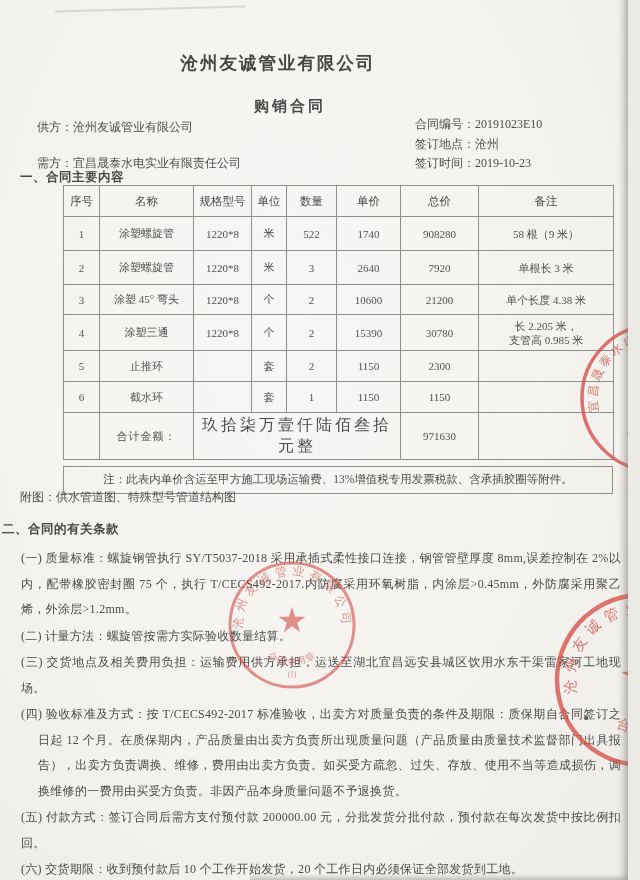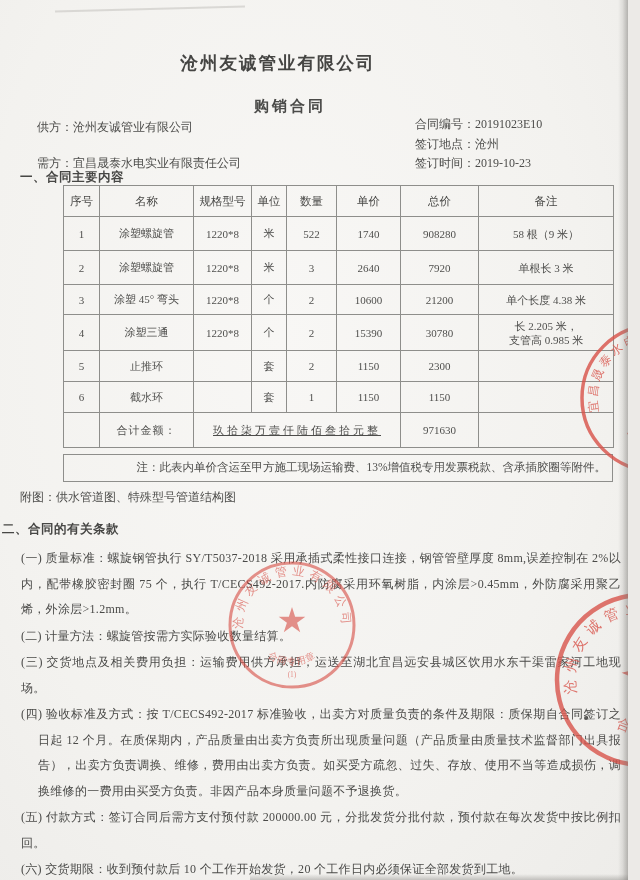--- a/index.html
+++ b/index.html
@@ -27,24 +27,24 @@
   table{border-collapse:collapse;width:550px;table-layout:fixed;}
   td,th{border:1px solid #8e8e8b;text-align:center;vertical-align:middle;
     font-size:11px;color:#50504e;padding:2px 3px;font-weight:normal;overflow:hidden;}
   th{font-size:11.5px;height:26px;color:#484846;}
   tr.rh-a td{height:29px;}
   tr.rh-b td{height:25px;}
   tr.rh-c td{height:31px;}
   tr.rh-d td{height:26px;}
   tr.rh-t td{height:30px;}
   td.col-remark{white-space:pre-line;line-height:14px;}
-  td.words{font-size:11px;letter-spacing:3px;color:#4c4c4a;text-decoration:underline;}
+  td.words{font-size:16px;letter-spacing:3px;color:#4c4c4a;}
   td.total-label{letter-spacing:1px;}
   .note-box{margin-top:6px;border:1px solid #8e8e8b;box-sizing:border-box;width:550px;
-    font-size:11.5px;text-align:right;padding:5px 6px 6px 6px;color:#4e4e4c;}
+    font-size:11.5px;text-align:center;padding:5px 6px 6px 6px;color:#4e4e4c;}
   .attachment{position:absolute;top:489px;left:20px;font-size:12px;color:#4c4c4a;text-align:center;}
   .clauses{position:absolute;top:545px;left:20px;width:602px;font-size:12px;
     line-height:25.5px;text-align:justify;color:#4a4a48;letter-spacing:.3px;}
   .clause{margin:1px;}
   .clause.hanging{padding-left:17px;text-indent:-17px;}
   .stamp{position:absolute;pointer-events:none;}
   .stamp-buyer{left:570px;top:313px;}
   .stamp-supplier-center{left:222px;top:555px;}
   .stamp-supplier-right{left:537px;top:575px;}
   .edge-right{position:absolute;top:0;right:0;width:10px;height:880px;

